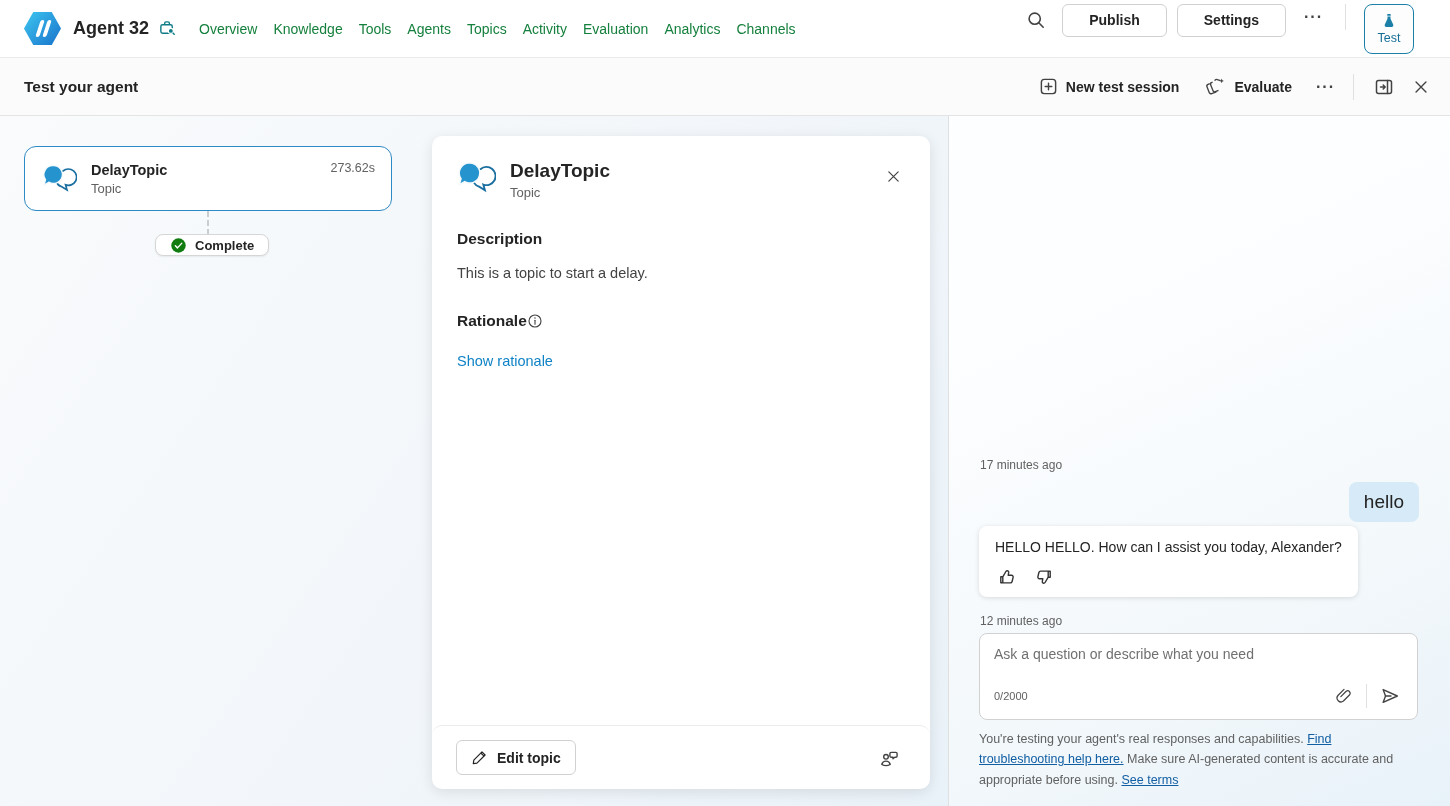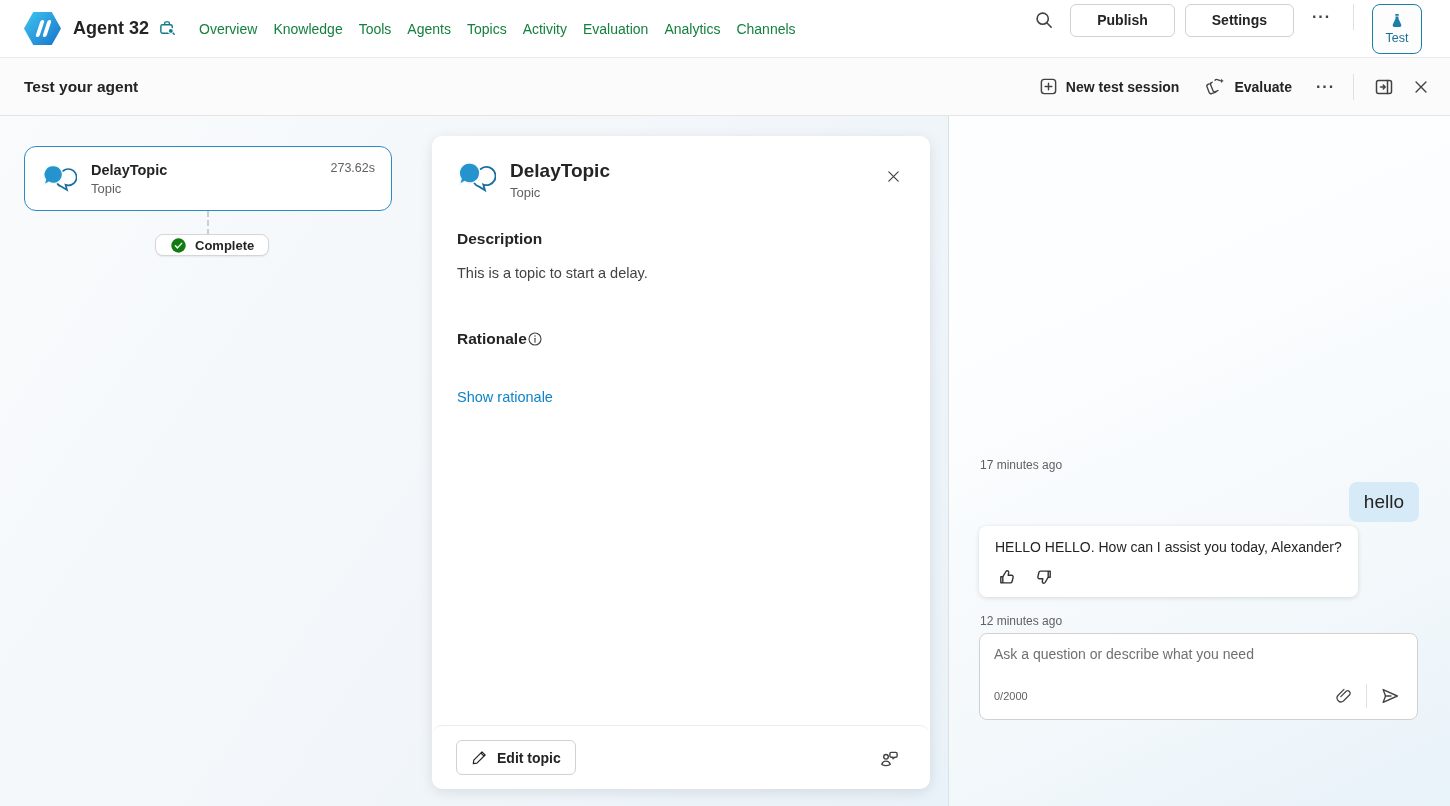--- a/index.html
+++ b/index.html
@@ -1,21 +1,21 @@
 <!DOCTYPE html>
 <html><head>
 <meta charset="utf-8">
 <style>
   * { margin:0; padding:0; box-sizing:border-box; }
   html,body { width:1450px; height:806px; font-family:"Liberation Sans", sans-serif; color:#242424; background:#fff; overflow:hidden; }
   .icon { display:inline-flex; align-items:center; justify-content:center; flex:0 0 auto; }
   svg { display:block; }
 
   
-  .header { height:58px; background:#fff; border-bottom:1px solid #ebebeb; display:flex; align-items:center; padding:0 20px 0 24px; }
+  .header { height:58px; background:#fff; border-bottom:1px solid #ebebeb; display:flex; align-items:center; padding:0 28px 0 24px; }
   .logo { width:37px; height:33px; margin-right:12px; position:relative; }
   .logo .hex { position:absolute; inset:0; background:linear-gradient(135deg,#3ec6f0 0%,#1e7fd0 85%); clip-path:polygon(25% 0,75% 0,100% 50%,75% 100%,25% 100%,0 50%); }
   .logo .slash { position:absolute; width:4px; height:17px; background:#fff; border-radius:2px; transform:skewX(-18deg); top:8px; }
   .logo .s1 { left:14px; } .logo .s2 { left:21px; }
   .agent-title { font-size:18px; font-weight:bold; margin-right:9px; white-space:nowrap; }
   .env-icon { margin-right:22px; }
   .nav { display:flex; align-items:center; gap:16px; font-size:14px; color:#15803d; }
   .nav-item { cursor:pointer; white-space:nowrap; }
   .header-right { margin-left:auto; display:flex; align-items:flex-start; gap:10px; }
   .icon-btn { background:none; border:none; cursor:pointer; padding:6px; color:#424242; display:flex; align-items:center; }
@@ -47,23 +47,23 @@
   
   .details-card { position:absolute; left:432px; top:20px; width:498px; height:653px; background:#fff; border-radius:10px; box-shadow:0 3px 14px rgba(0,0,0,.10); display:flex; flex-direction:column; }
   .dc-header { display:flex; align-items:flex-start; padding:24px 24px 0 24px; }
   .dc-titles { margin-left:14px; }
   .dc-title { font-size:19px; font-weight:bold; }
   .dc-sub { font-size:13px; color:#616161; margin-top:3px; }
   .dc-close { margin-left:auto; background:none; border:none; cursor:pointer; padding:4px; margin-top:4px; color:#424242; }
   .dc-body { padding:0 25px; flex:1; }
   .dc-h { font-size:15.5px; font-weight:bold; margin-top:30px; }
   .dc-desc { font-size:14.5px; color:#424242; margin-top:17px; }
-  .dc-rationale-h { display:flex; align-items:center; margin-top:49px; }
+  .dc-rationale-h { display:flex; align-items:center; margin-top:31px; }
   .link { color:#0f83c6; font-size:14.5px; text-decoration:none; cursor:pointer; display:inline-block; }
-  .dc-show { margin-top:41px;text-align:center; }
+  .dc-show { margin-top:23px;text-align:center; }
   .dc-footer { border-top:1px solid #ececec; height:64px; display:flex; align-items:center; padding:0 26px 0 24px;border-radius:10px; }
   .edit-btn { display:flex; align-items:center; gap:9px; background:#fff; border:1px solid #d1d1d1; border-radius:6px; height:35px; padding:0 14px; font-family:inherit; font-size:14px; font-weight:bold; color:#242424; cursor:pointer; }
   .dc-footer .right-ic { margin-left:auto; background:none; border:none; cursor:pointer; padding:4px; color:#424242; }
 
   
   .chat-panel { position:relative; width:502px; border-left:1px solid #e0e0e0; background:linear-gradient(155deg,#fdfeff 25%,#f3f8fb 70%,#e8f2f9 100%); }
   .bubble-bot { position:absolute; left:30px; background:#fff; border-radius:8px; box-shadow:0 1px 5px rgba(0,0,0,.13); padding:13px 16px 8px 16px; }
   .bubble-bot .msg { font-size:14px; white-space:nowrap; }
   .fb-row { display:flex; gap:13px; margin-top:10px; }
   .fb-btn { background:none; border:none; padding:2px; cursor:pointer; color:#424242; }
@@ -294,14 +294,15 @@
           <button class="fb-btn">
             <svg width="22" height="22" viewBox="0 0 24 24" fill="none" stroke="#424242" stroke-width="1.5" stroke-linejoin="round" stroke-linecap="round">
               <path d="M4.5 19l15.5-7L4.5 5l2.6 7-2.6 7z"></path>
                 <path d="M7.1 12h6"></path>
             </svg>
           </button>
         </div>
       </div>
     </div>
 
+    <div class="disclaimer"><span>You're testing your agent's real responses and capabilities. </span><a>Find troubleshooting help here.</a><span> Make sure AI-generated content is accurate and appropriate before using. </span><a>See terms</a></div>
   </div>
 </div>
 
 </body></html>

